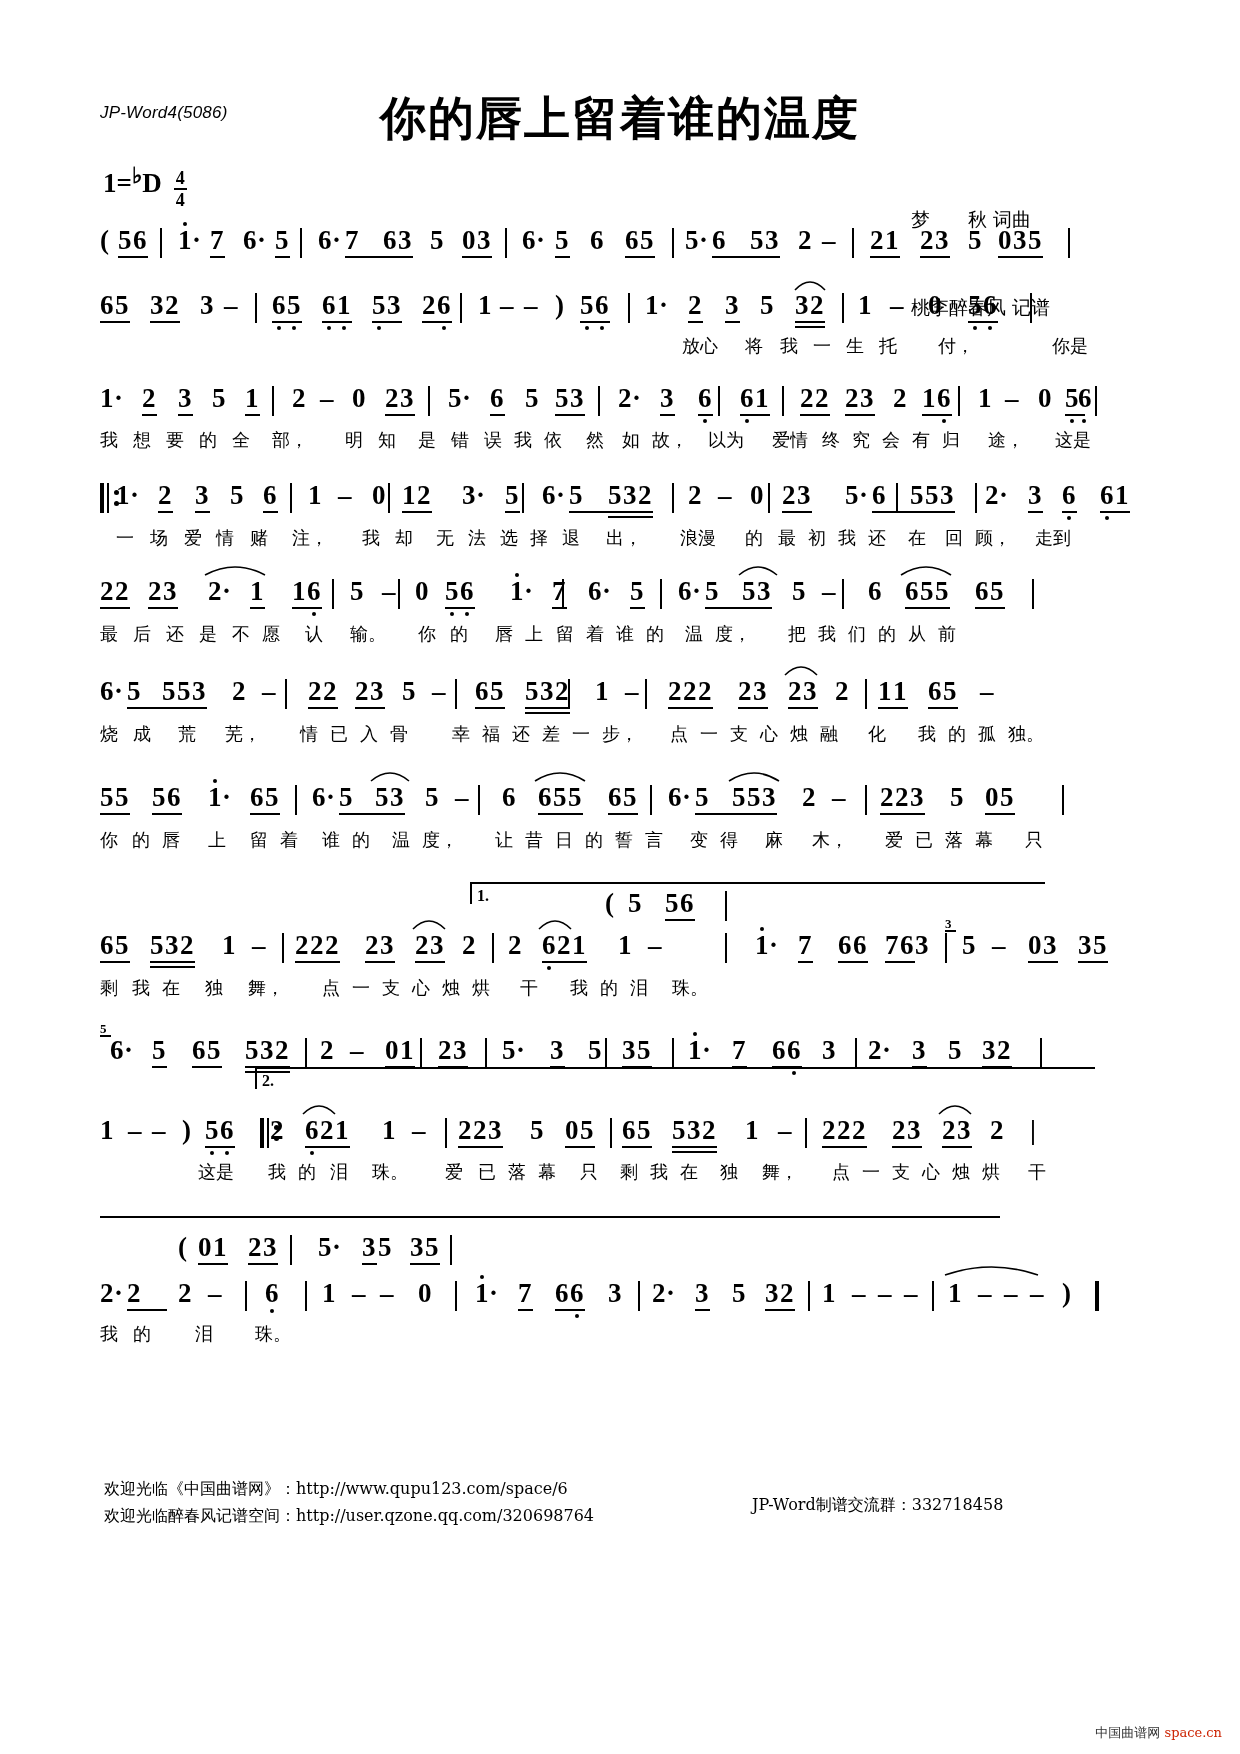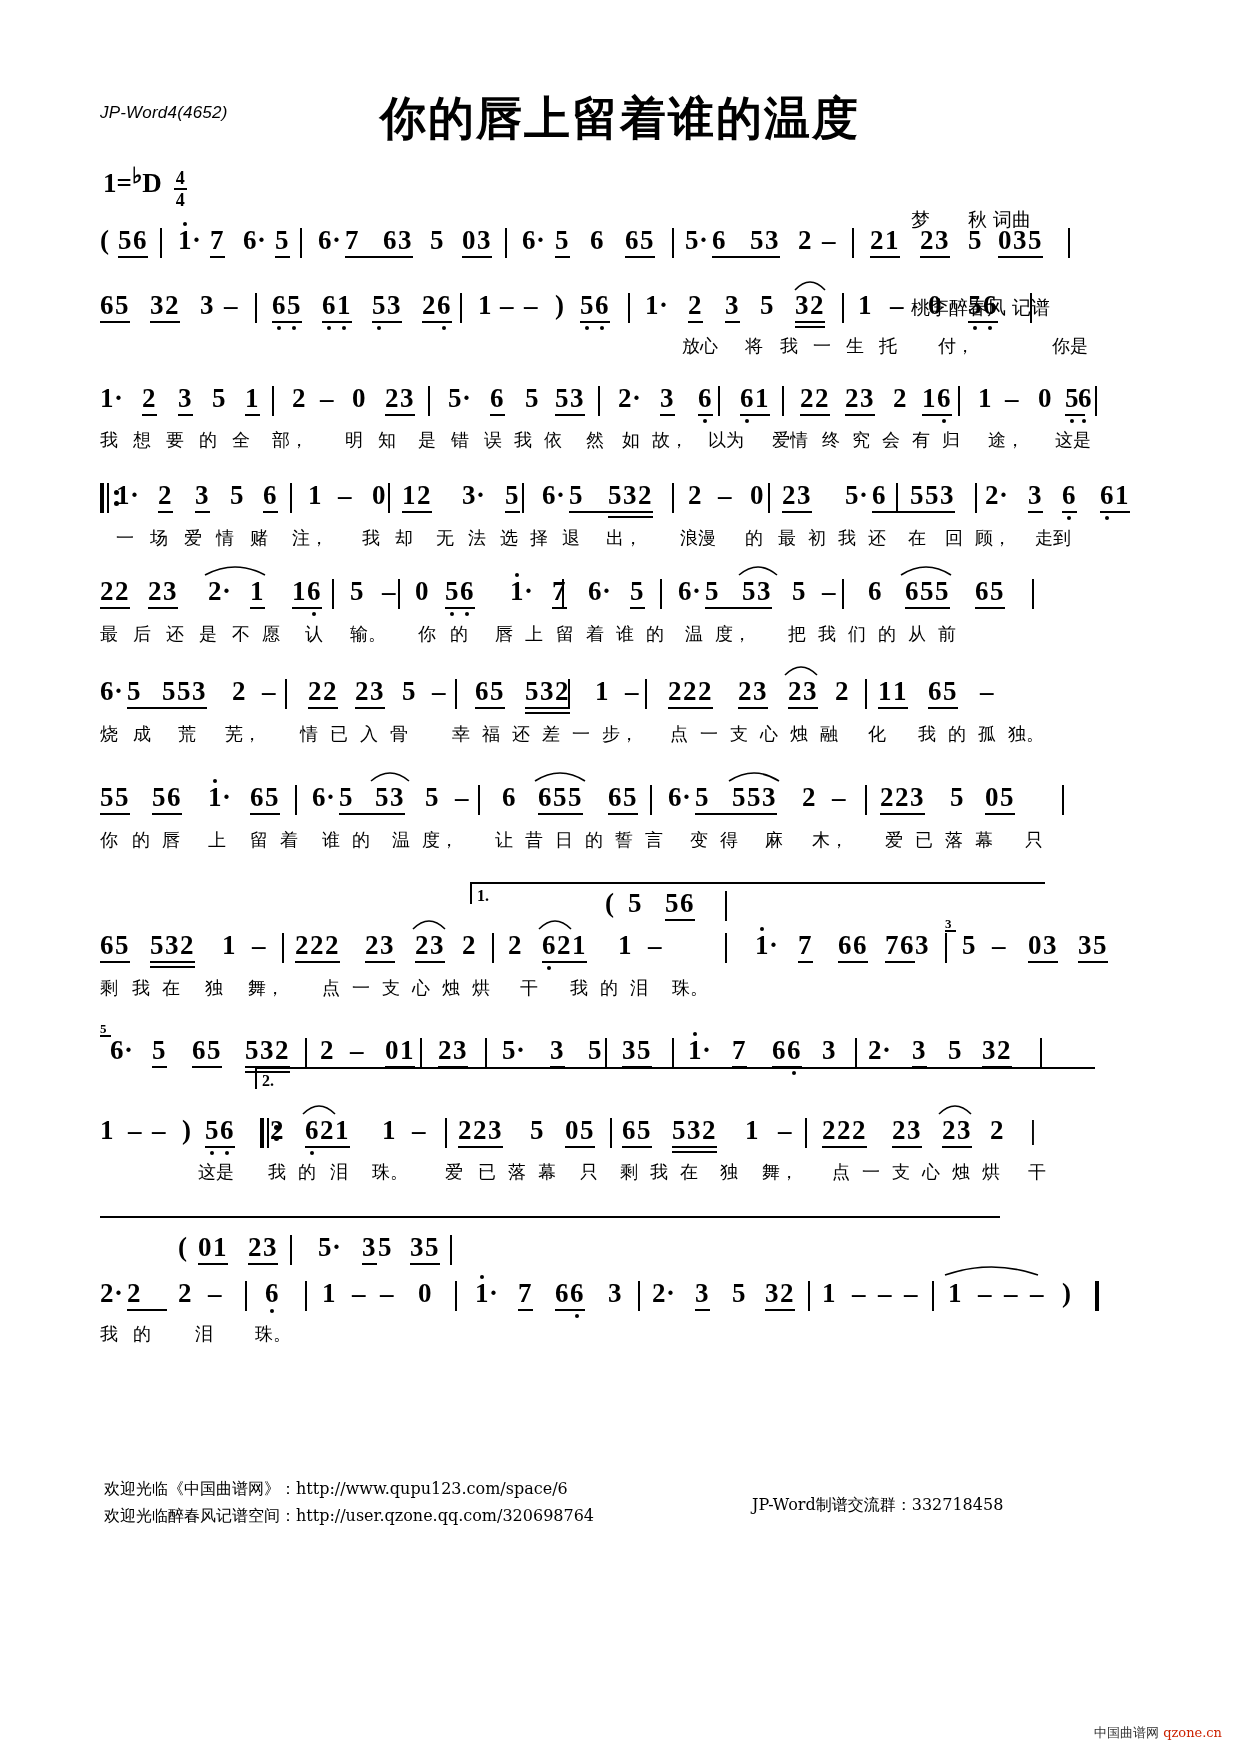--- a/index.html
+++ b/index.html
@@ -132,21 +132,21 @@
     font-size: 13px;
     color: #333;
   }
   .watermark .red { color: #cc2200; }
 </style>
 </head>
 <body>
 
 <div class="page">
 
-  <div class="doc-code">JP-Word4(4652)</div>
+  <div class="doc-code">JP-Word4(5086)</div>
   <div class="title">你的唇上留着谁的温度</div>
 
   <div class="credits">
     <span class="row">梦　　秋 词曲</span>
     <span class="row">桃李醉春风 记谱</span>
   </div>
 
   <div class="keysig">
     <span>1=</span>
       <span class="flat">♭</span>
@@ -1085,15 +1085,15 @@
       </div>
     </div>
 
   <div class="footer-left">
     <div>欢迎光临《中国曲谱网》：http://www.qupu123.com/space/6</div>
     <div>欢迎光临醉春风记谱空间：http://user.qzone.qq.com/320698764</div>
   </div>
   <div class="footer-right">JP-Word制谱交流群：332718458</div>
   <div class="watermark">
     <span>中国曲谱网</span>
-    <span class="red">qzone.cn</span>
+    <span class="red">space.cn</span>
   </div>
 </div>
 
 </body></html>

